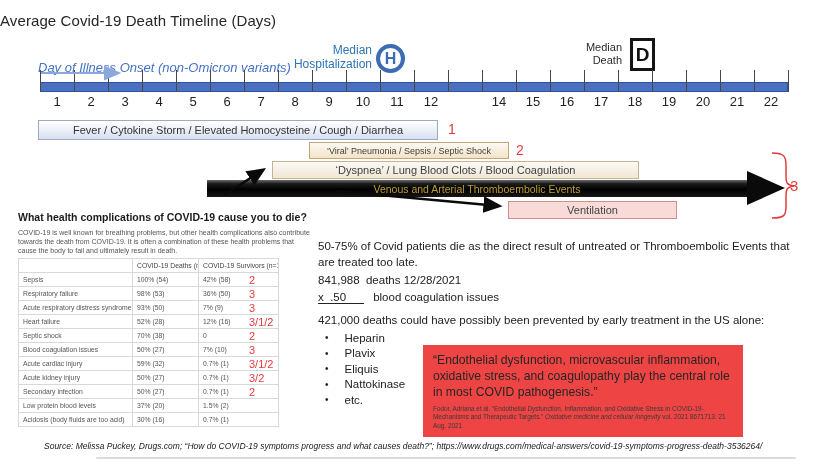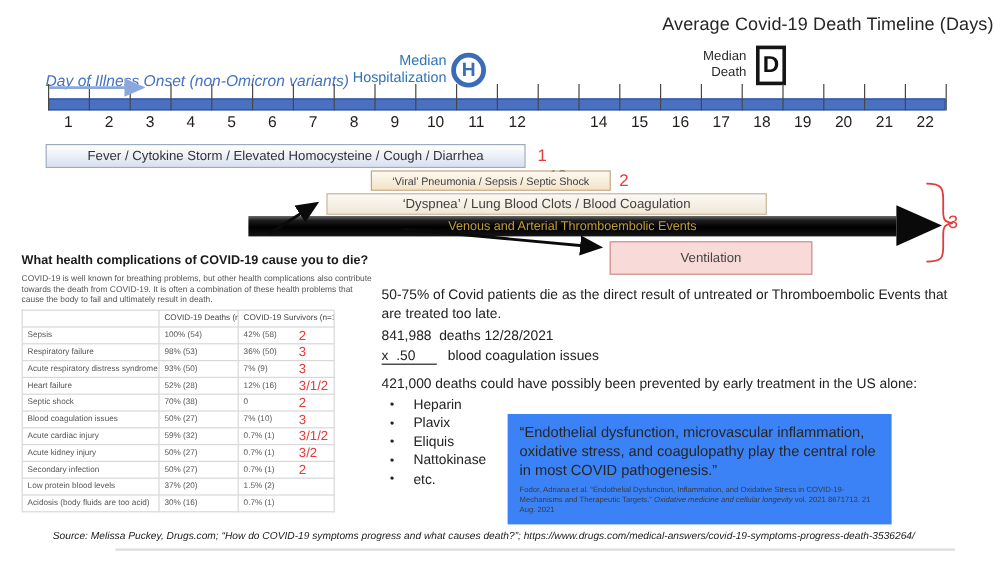--- a/index.html
+++ b/index.html
@@ -1,18 +1,18 @@
 <!DOCTYPE html>
 <html><head>
 <meta charset="utf-8">
 <style>
   html,body{margin:0;padding:0;background:#fff;}
   .canvas{position:relative;width:828px;height:468px;background:#ffffff;
           font-family:"Liberation Sans",sans-serif;overflow:hidden;}
-  .title{position:absolute;left:0;right:0;top:12px;text-align:right;
+  .title{position:absolute;left:0;right:0;top:12px;text-align:left;
          font-size:15px;color:#262626;letter-spacing:.1px;}
   .onset-label{position:absolute;left:38px;top:60px;font-style:italic;
                font-size:13px;color:#4472c4;}
   .med-hosp{position:absolute;left:250px;top:43px;width:122px;text-align:right;
             color:#2e74b5;font-size:12px;line-height:14px;}
   .h-icon{position:absolute;left:376px;top:44px;width:29px;height:29px;
           border:4px solid #3a6db5;border-radius:50%;background:#fff;
           display:flex;align-items:center;justify-content:center;
           font-weight:bold;font-size:16px;color:#3a6db5;box-sizing:border-box;}
   .med-death{position:absolute;left:545px;top:41px;width:77px;text-align:right;
@@ -36,21 +36,21 @@
              border:1px solid #c3a57c;font-size:9px;color:#404040;}
   .dyspnea-bar{left:272px;top:161px;width:367px;height:18px;
              background:linear-gradient(#fcf9f4,#f0e7d6);
              border:1px solid #c7b294;font-size:11px;color:#404040;}
   .vte-shaft{left:207px;top:180px;width:540px;height:17px;
              background:linear-gradient(180deg,#6a6a6a 0%,#1c1c1c 22%,#000 55%,#161616 100%);
              font-size:10.5px;color:#bf9d33;}
   .vte-head{position:absolute;left:747px;top:171px;width:0;height:0;
             border-top:17.5px solid transparent;border-bottom:17.5px solid transparent;
             border-left:38px solid #0a0a0a;}
-  .vent-bar{left:508px;top:201px;width:169px;height:28px;background:#f8dbd8;
+  .vent-bar{left:508px;top:201px;width:169px;height:18px;background:#f8dbd8;
             border:1px solid #cf8f8a;font-size:11px;color:#444;}
   .red-note{position:absolute;color:#e23b3b;font-size:14px;}
   .note-1{left:448px;top:121px;}
   .note-2{left:516px;top:142px;}
   .note-3{left:790px;top:177px;font-size:15px;}
   .overlay{position:absolute;left:0;top:0;pointer-events:none;}
   .comp-head{position:absolute;left:18px;top:211px;font-size:10.5px;
              font-weight:bold;color:#1a1a1a;}
   .comp-intro{position:absolute;left:18px;top:228px;width:296px;font-size:7px;
               line-height:1.32;color:#555;}
@@ -70,21 +70,21 @@
   .rp-calc1{top:274px;white-space:pre;}
   .rp-calc2{top:291px;}
   .mult{display:inline-block;white-space:pre;border-bottom:1.3px solid #222;
         padding-right:18px;}
   .mult-label{margin-left:9px;}
   .rp-para2{top:314px;width:492px;}
   .bullets{position:absolute;left:325px;top:330px;font-size:11.5px;color:#222;}
   .bullet-item{height:15.5px;display:flex;align-items:center;}
   .bullet-item::before{content:"•";margin-right:16px;font-size:10px;}
   .quote-box{position:absolute;left:423px;top:345px;width:320px;
-             background:#3b82f6;box-sizing:border-box;padding:7px 10px 6px 10px;}
+             background:#ef4444;box-sizing:border-box;padding:7px 10px 6px 10px;}
   .quote-text{font-size:12.2px;line-height:1.33;color:#262626;}
   .quote-cite{margin-top:4px;font-size:6.4px;line-height:1.35;color:#3a3a3a;}
   .source{position:absolute;left:44px;top:441px;font-style:italic;
           font-size:8.5px;color:#1a1a1a;}
   .bottom-line{position:absolute;left:96px;top:457px;width:700px;height:2px;
                background:#dcdcdc;border-radius:1px;}
 </style>
 </head>
 <body>
 

